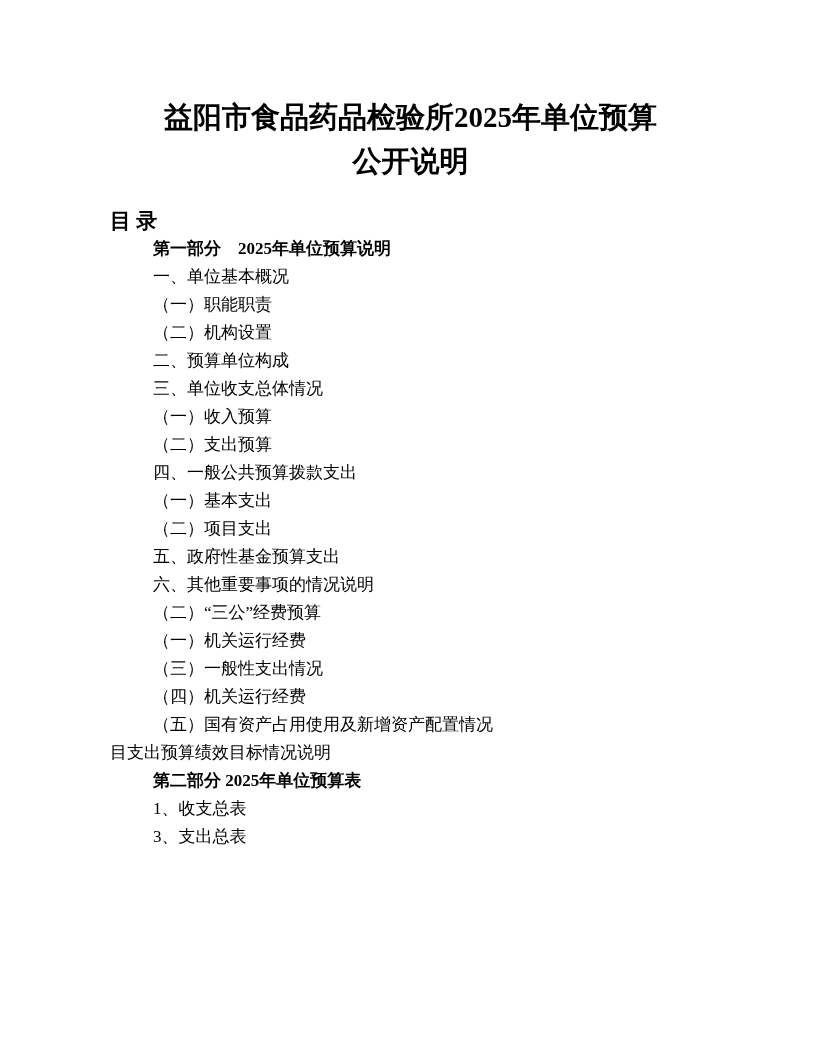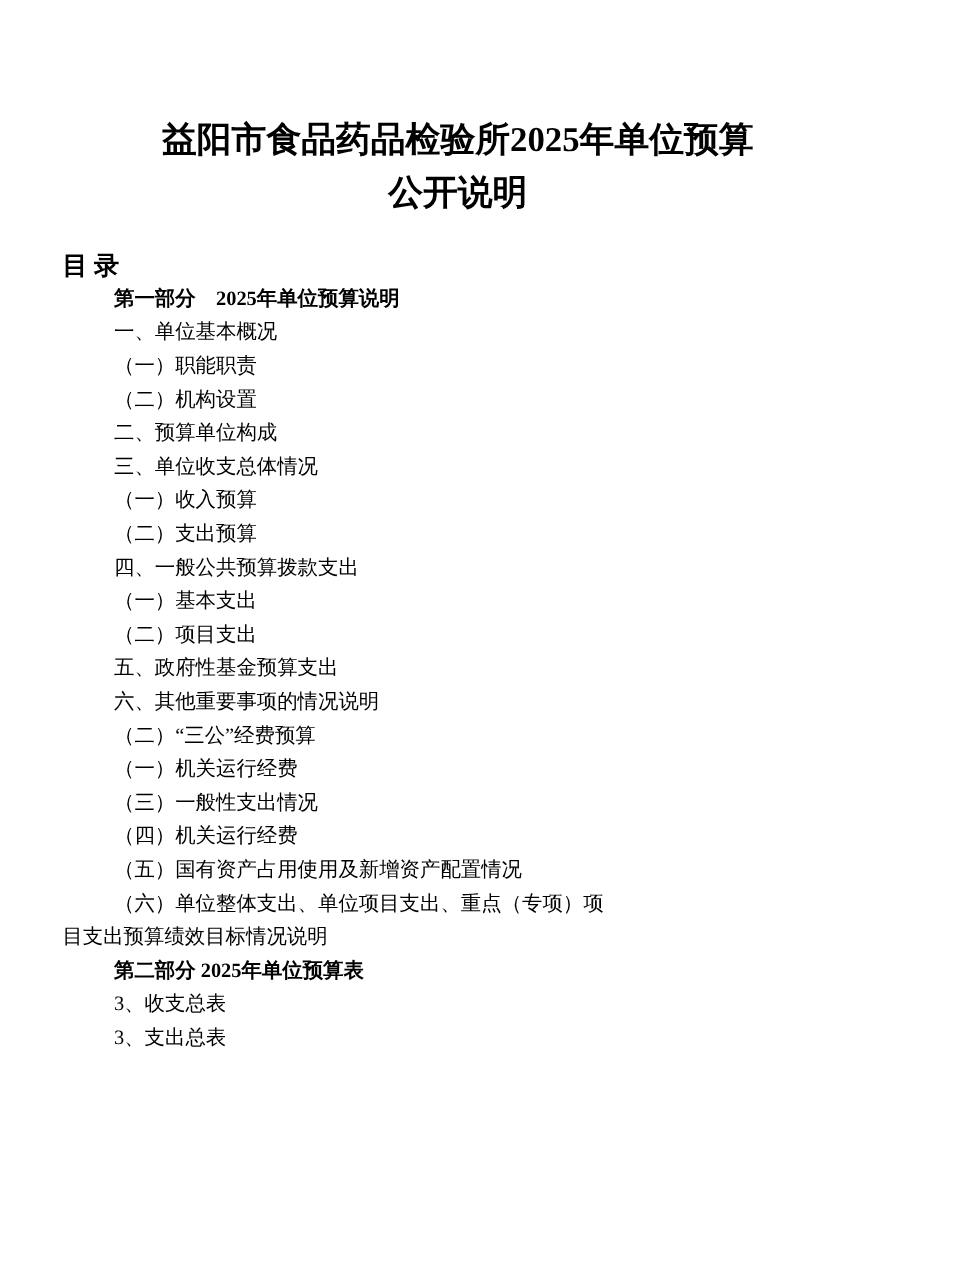--- a/index.html
+++ b/index.html
@@ -11,21 +11,21 @@
     height: 1056px;
     background: #ffffff;
     color: #000000;
     font-family: "Liberation Serif", "DejaVu Serif", serif;
     overflow: hidden;
   }
   .page {
     box-sizing: border-box;
     width: 816px;
     height: 1056px;
-    padding: 95px 105px 0 52px;
+    padding: 95px 105px 0 110px;
   }
   .title {
     margin: 0;
     font-size: 29px;
     font-weight: 700;
     text-align: center;
     line-height: 44px;
   }
   .title .title-line {
     display: block;
@@ -74,19 +74,18 @@
       <div class="toc-line indent">四、一般公共预算拨款支出</div>
       <div class="toc-line indent">（一）基本支出</div>
       <div class="toc-line indent">（二）项目支出</div>
       <div class="toc-line indent">五、政府性基金预算支出</div>
       <div class="toc-line indent">六、其他重要事项的情况说明</div>
       <div class="toc-line indent">（二）“三公”经费预算</div>
       <div class="toc-line indent">（一）机关运行经费</div>
       <div class="toc-line indent">（三）一般性支出情况</div>
       <div class="toc-line indent">（四）机关运行经费</div>
       <div class="toc-line indent">（五）国有资产占用使用及新增资产配置情况</div>
-      <div class="toc-line indent">（六）单位整体支出、单位项目支出、重点（专项）项</div>
       <div class="toc-line">目支出预算绩效目标情况说明</div>
       <div class="toc-line bold indent">第二部分 2025年单位预算表</div>
-      <div class="toc-line indent">3、收支总表</div>
+      <div class="toc-line indent">1、收支总表</div>
       <div class="toc-line indent">3、支出总表</div>
     </div>
 </div>
 
 </body></html>

